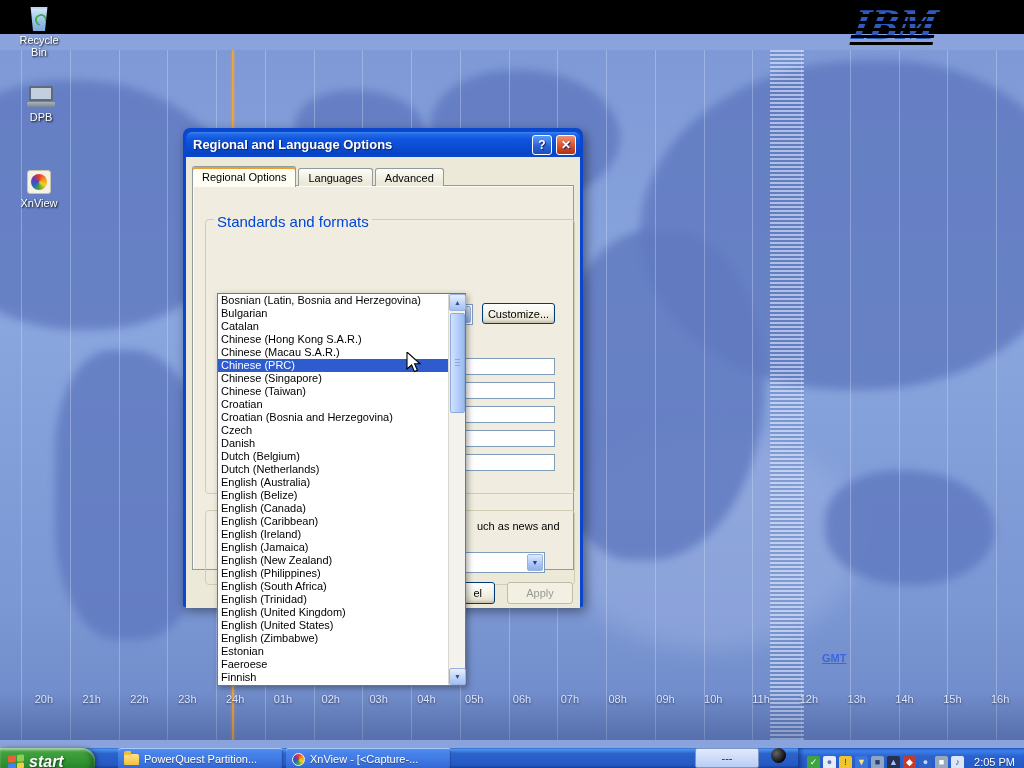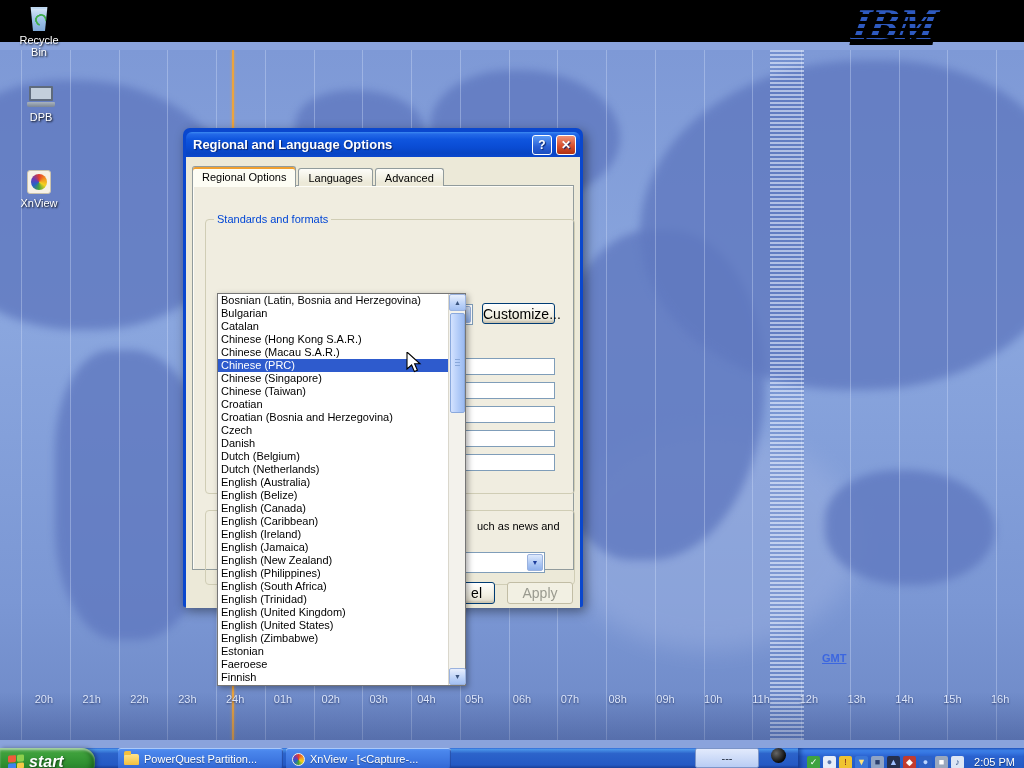--- a/index.html
+++ b/index.html
@@ -25,21 +25,21 @@
   .hatch { position:absolute; left:770px; width:34px; top:0; bottom:0;
     background:repeating-linear-gradient(to bottom, rgba(236,243,255,.55) 0 2px, rgba(80,110,180,.22) 2px 4px); }
   .tz-line { position:absolute; left:232px; top:0; bottom:0; width:2px; background:#eca43e; box-shadow:0 0 3px rgba(236,164,62,.8); }
   .map-bottom { position:absolute; left:0; right:0; bottom:0; height:48px;
     background:linear-gradient(rgba(28,46,104,0), rgba(28,46,104,.28)); }
   .gmt { position:absolute; left:822px; top:602px; font-size:11px; font-weight:bold; color:#3b66e0; text-decoration:underline; }
   .tz-scale { position:absolute; left:20px; width:1004px; bottom:35px; display:flex; }
   .tz-scale span { flex:1; text-align:center; font-size:11px; color:#dbe5fb; text-shadow:0 1px 2px rgba(8,18,60,.65); }
 
   
-  .topbar { position:absolute; left:0; top:0; width:1024px; height:42px; background:#000; z-index:2; }
+  .topbar { position:absolute; left:0; top:0; width:1024px; height:34px; background:#000; z-index:2; }
   .ibm-wrap { position:absolute; right:88px; top:3px; }
   .ibm { position:relative; display:inline-block; font-family:"Liberation Serif", serif; font-weight:bold; font-style:italic;
          font-size:44px; line-height:1; color:#2e5ac0; letter-spacing:-1px; transform:skewX(-10deg); }
   .ibm::after { content:""; position:absolute; inset:0;
          background:repeating-linear-gradient(to bottom, transparent 0 4px, #000 4px 7px); }
 
   
   .desk-icon { position:absolute; width:52px; text-align:center; cursor:default; z-index:3; }
   .desk-icon .desk-label { font-size:11px; color:#fff; text-shadow:1px 1px 2px #000; margin-top:3px; }
   .di-recycle { left:13px; top:5px; }
@@ -75,41 +75,41 @@
   .tab { font-size:11px; padding:3px 9px 2px 9px; margin-right:2px; margin-top:2px;
          border:1px solid #919b9c; border-bottom:none; border-radius:3px 3px 0 0;
          background:linear-gradient(#fdfdf9,#ece9d8 80%); color:#000; }
   .tab.active { margin-top:0; padding-top:4px; background:#fdfdf4; position:relative; z-index:3; margin-bottom:-1px;
          box-shadow:inset 0 2px 0 #f0a030; }
 
   .tab-page { position:absolute; left:6px; top:28px; width:382px; height:385px;
          border:1px solid #919b9c; background:#f0ede0; box-shadow:inset 1px 1px 0 #fdfdf8; }
 
   .group { position:absolute; border:1px solid #d0cdb5; border-radius:4px; }
-  .group-title { position:absolute; top:-7px; left:8px; padding:0 3px; font-size:11px; color:#0046d5; background:#f0ede0; }
+  .group-title { position:absolute; top:-7px; left:8px; padding:0 3px; font-size:15px; color:#0046d5; background:#f0ede0; }
   .g-standards { left:12px; top:33px; width:370px; height:275px; }
   .g-location  { left:12px; top:324px; width:370px; height:75px; }
   .desc  { position:absolute; left:14px; top:14px; width:345px; font-size:11px; line-height:13px; color:#000; }
   .instr { position:absolute; left:14px; top:54px; width:345px; font-size:11px; line-height:13px; color:#000; }
 
   .combo { position:absolute; background:#fff; border:1px solid #7f9db9; display:flex; align-items:center; }
   .combo-value { flex:1; font-size:11px; padding:0 4px; white-space:nowrap; overflow:hidden; }
   .combo-btn { width:16px; height:calc(100% - 2px); margin-right:1px; border-radius:2px;
          background:linear-gradient(#dfeafc,#aac5f3 60%,#8fb0ec); border:1px solid #9ab2de;
          display:flex; align-items:center; justify-content:center; }
   .combo-btn::after { content:"▼"; font-size:7px; color:#1c3d9c; }
   .lang-combo { left:17px; top:84px; width:250px; height:21px; }
   .loc-combo  { left:139px; top:41px; width:200px; height:21px; }
   .loc-text { position:absolute; left:271px; top:9px; font-size:11px; color:#000; white-space:nowrap; }
 
   .sample-box { position:absolute; width:162px; height:17px; background:#fff; border:1px solid #7f9db9; }
   .sb1 { left:187px; top:138px; } .sb2 { left:187px; top:162px; } .sb3 { left:187px; top:186px; }
   .sb4 { left:187px; top:210px; } .sb5 { left:187px; top:234px; }
 
-  .xp-btn { position:absolute; height:22px; width:66px; font-family:"Liberation Sans",sans-serif; font-size:14px;
+  .xp-btn { position:absolute; height:22px; width:66px; font-family:"Liberation Sans",sans-serif; font-size:11px;
         color:#000; border:1px solid #003c74; border-radius:3px;
         background:linear-gradient(#fff,#f2f0e3 60%,#dedacb); box-shadow:inset 0 -2px 2px rgba(160,150,120,.35); }
   .btn-customize { left:276px; top:83px; width:73px; height:21px; position:absolute; }
   .btn-cancel { left:243px; top:425px; text-align:right; padding-right:12px; }
   .btn-apply  { left:321px; top:425px; color:#9a9a8f; border-color:#c2bda5;
         background:#f2f0e3; box-shadow:none; }
 
   
   .lang-list { position:absolute; left:217px; top:293px; width:249px; height:393px; z-index:20;
         background:#fff; border:1px solid #767676; box-shadow:2px 2px 6px rgba(0,0,0,.35); }

